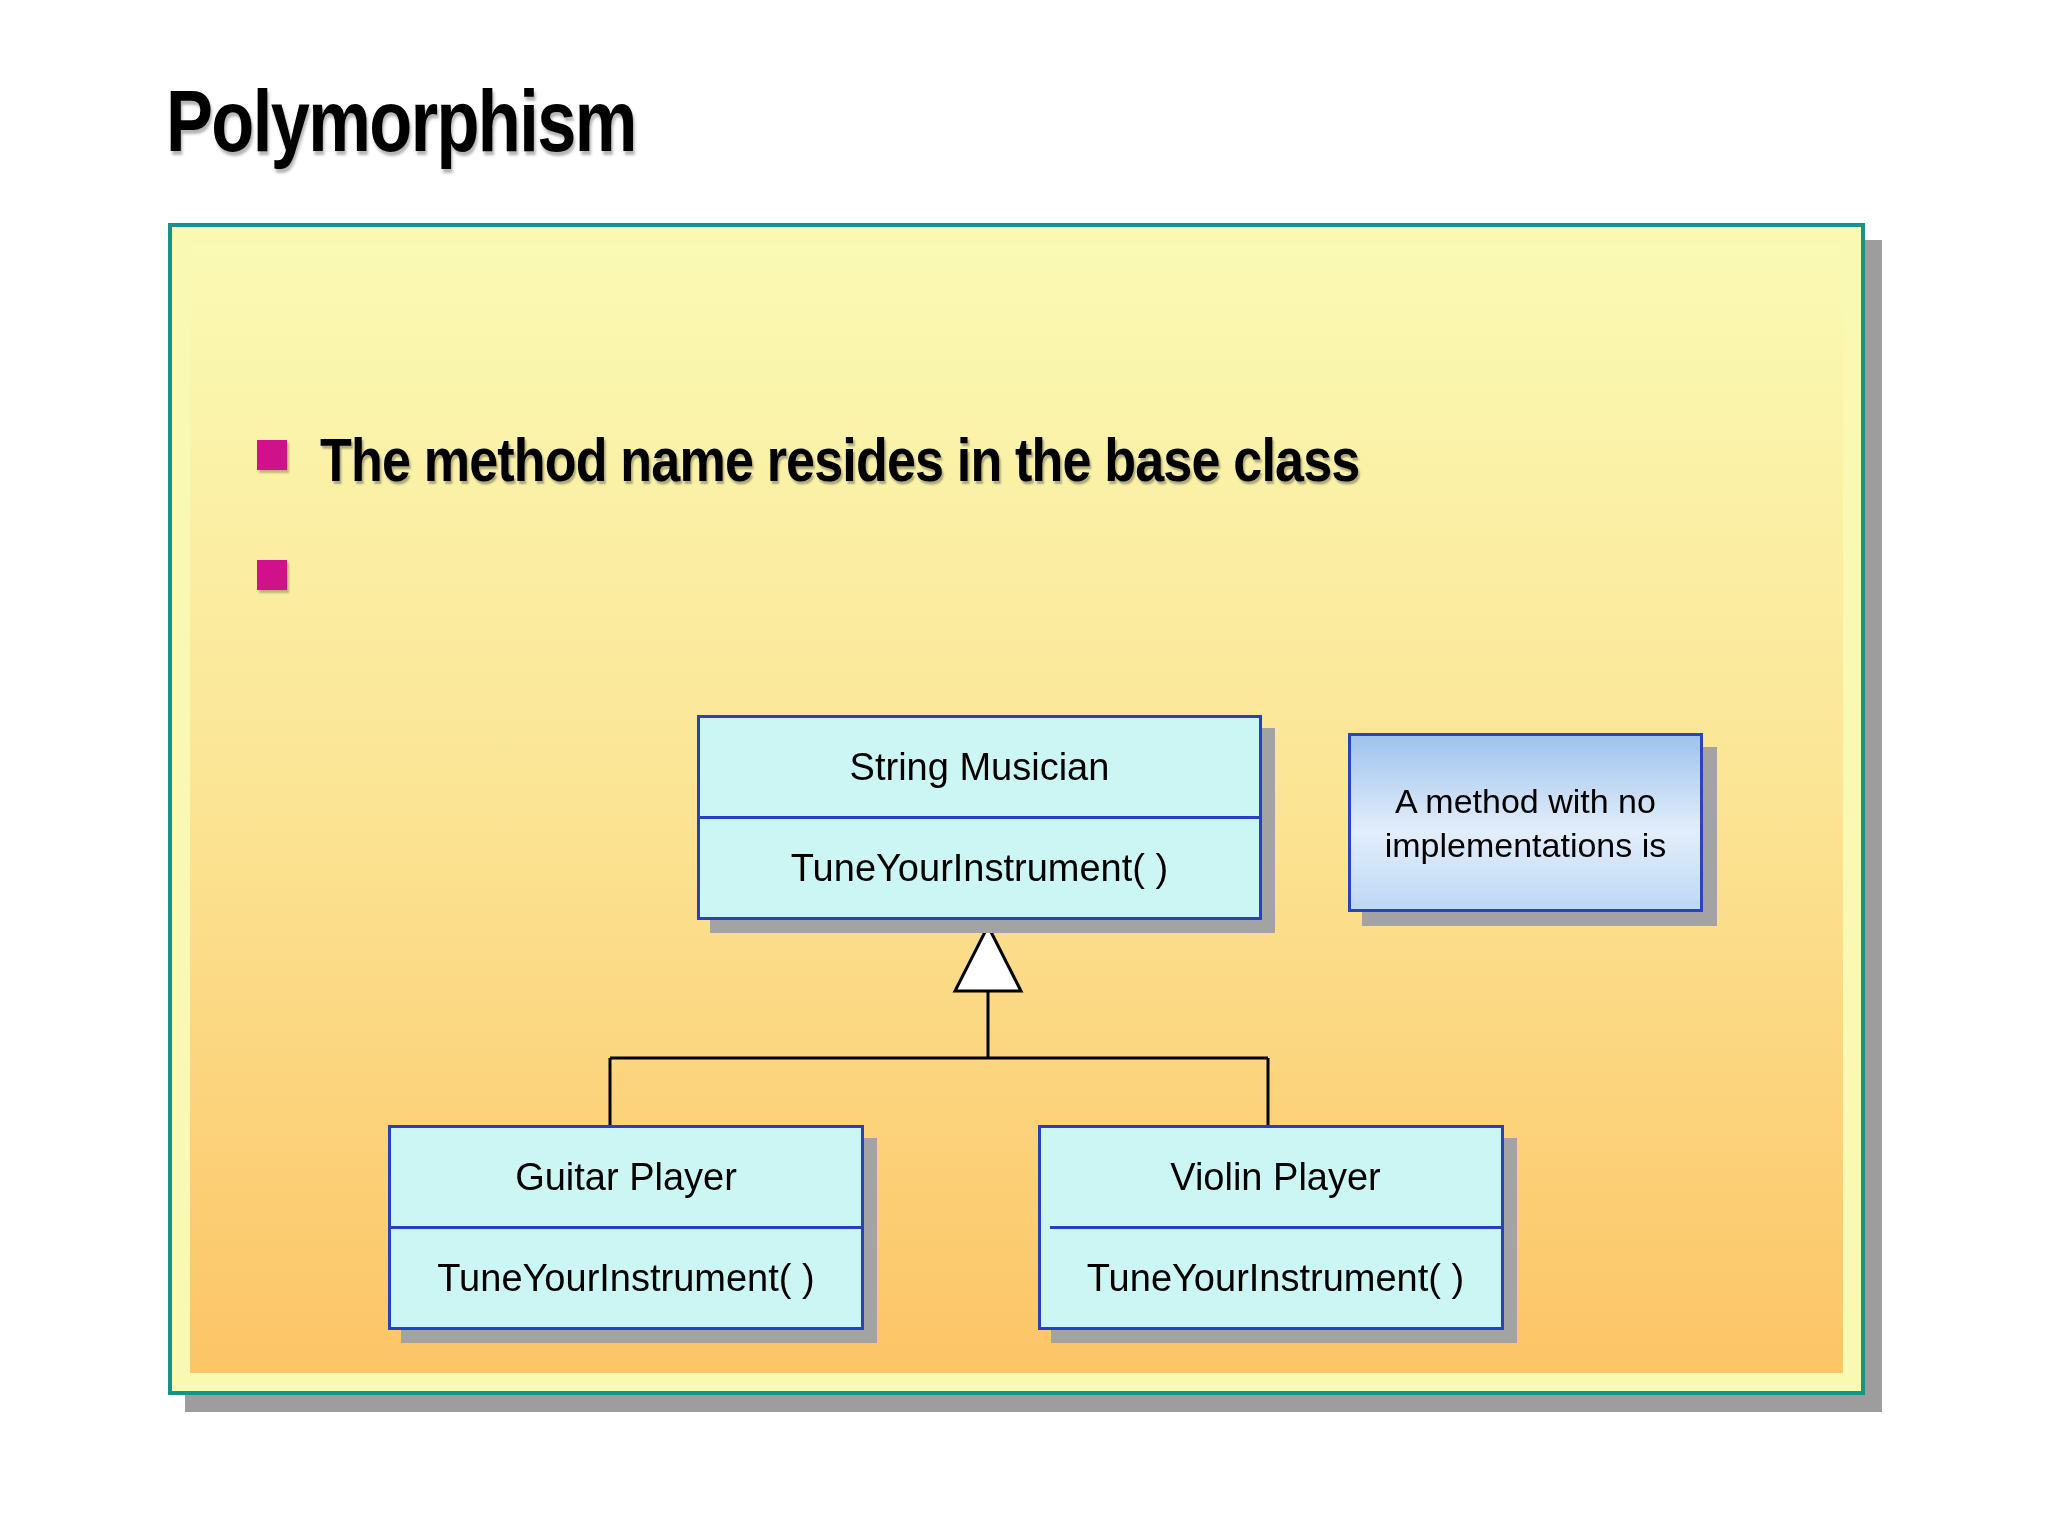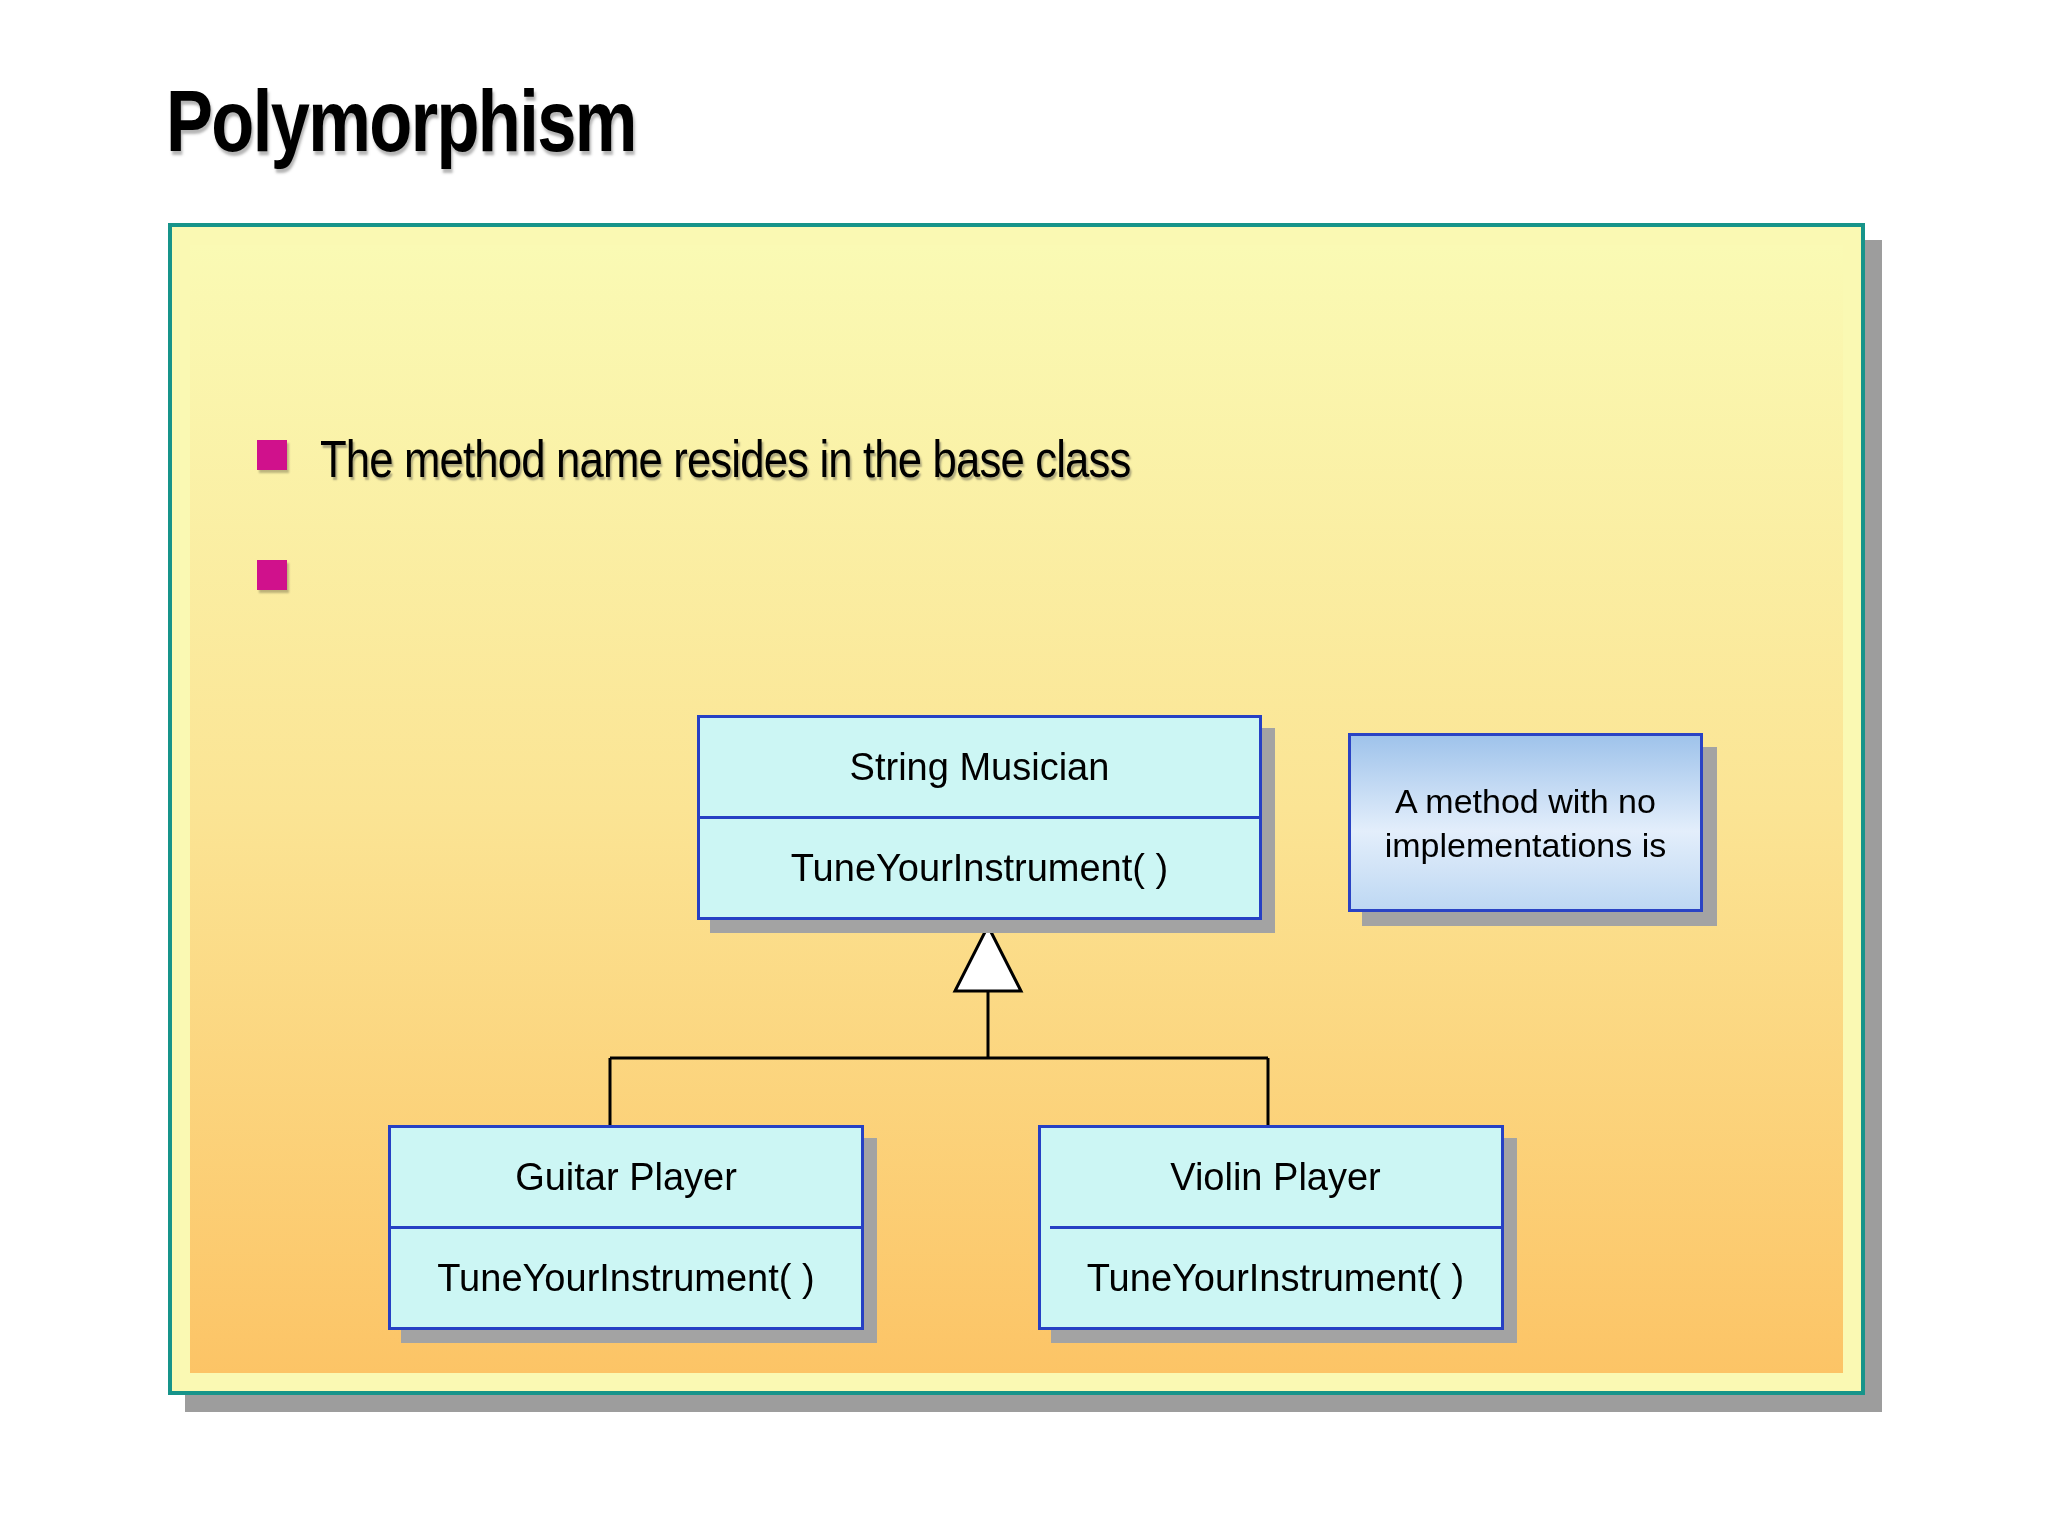--- a/index.html
+++ b/index.html
@@ -38,21 +38,21 @@
   
   .bullet-marker {
     position:absolute; width:30px; height:30px;
     background:#D0118C;
     box-shadow:2px 3px 2px rgba(0,0,0,0.25);
   }
   .bullet-marker.b1 { left:257px; top:440px; }
   .bullet-marker.b2 { left:257px; top:560px; }
   .bullet-text {
     position:absolute; left:320px;
-    font-size:52px; font-weight:normal; color:#000;
+    font-size:62px; font-weight:bold; color:#000;
     line-height:77px; white-space:nowrap;
     text-shadow:2px 3px 2px rgba(60,60,60,0.40);
   }
   .bullet-text.b1 { top:421px; }
   .bullet-text.b2 { top:541px; }
   .bullet-text .line {
     transform:scaleX(0.84); transform-origin:0 0;
     letter-spacing:-1px;
   }
 

